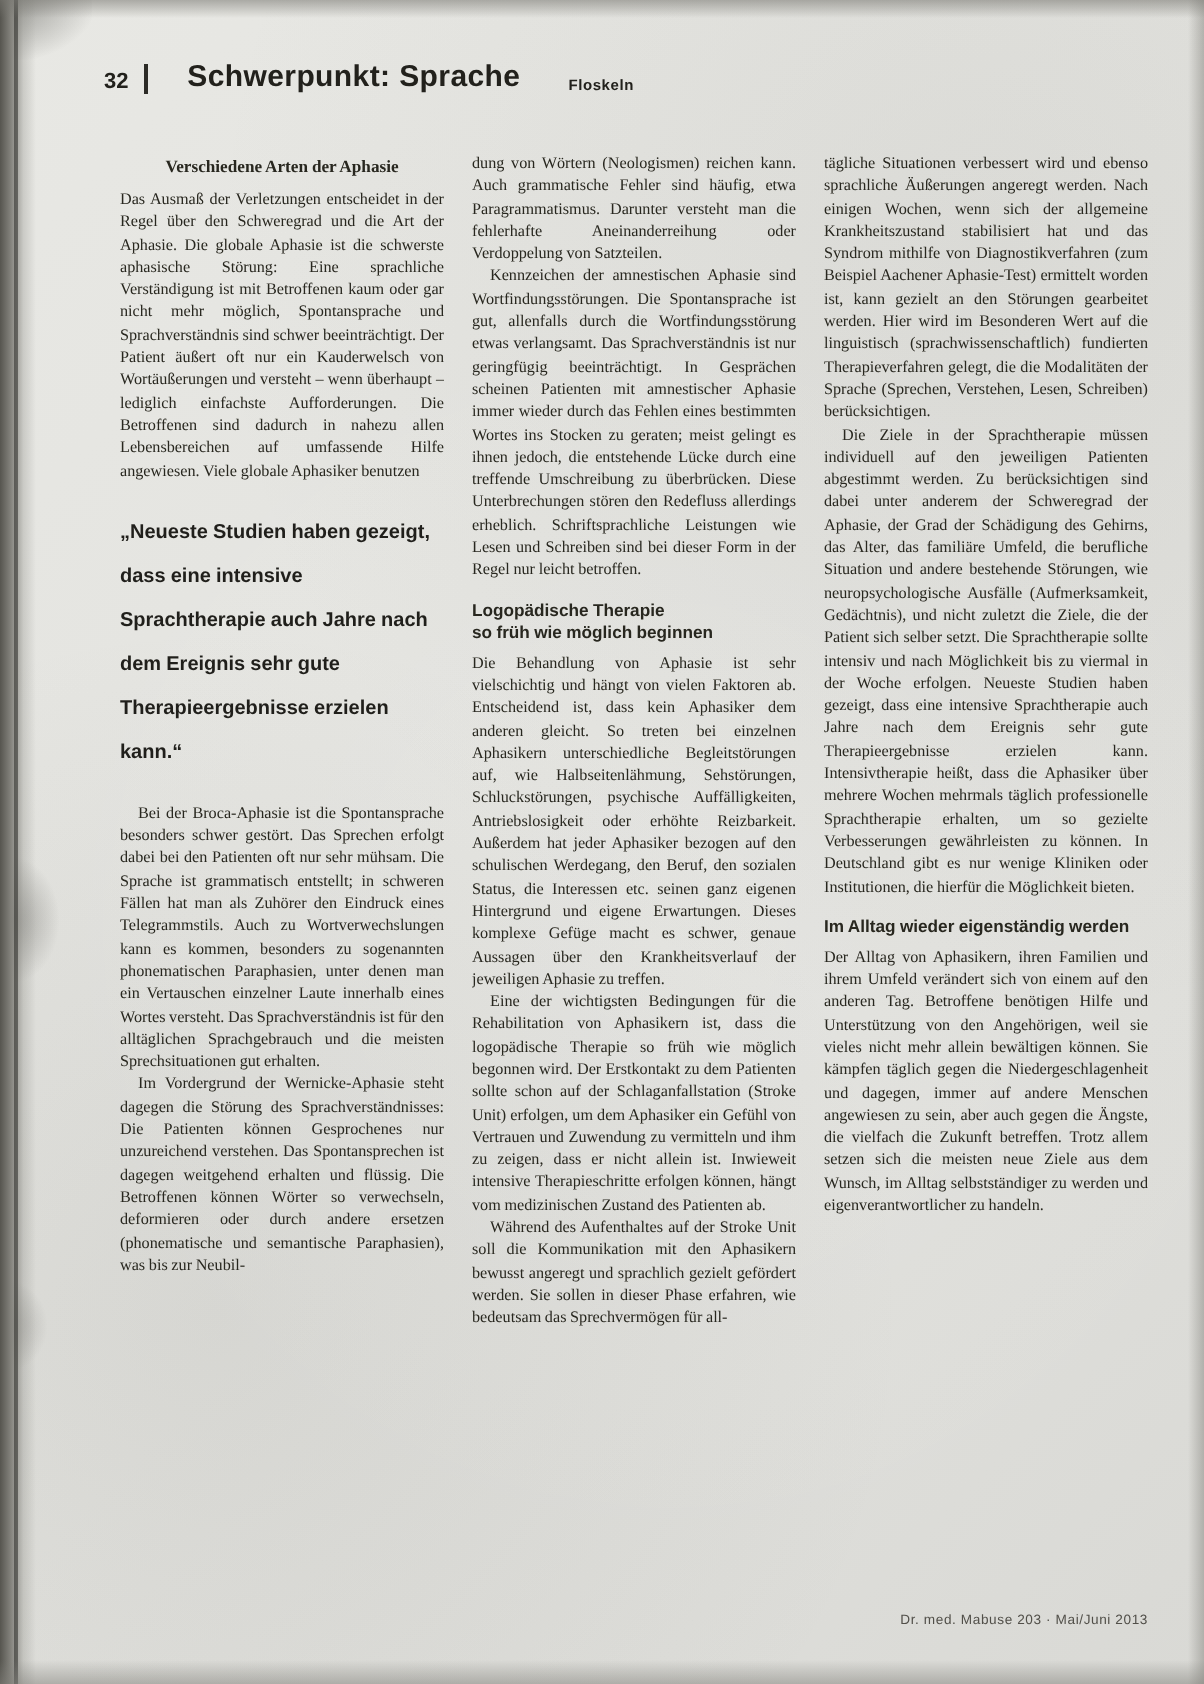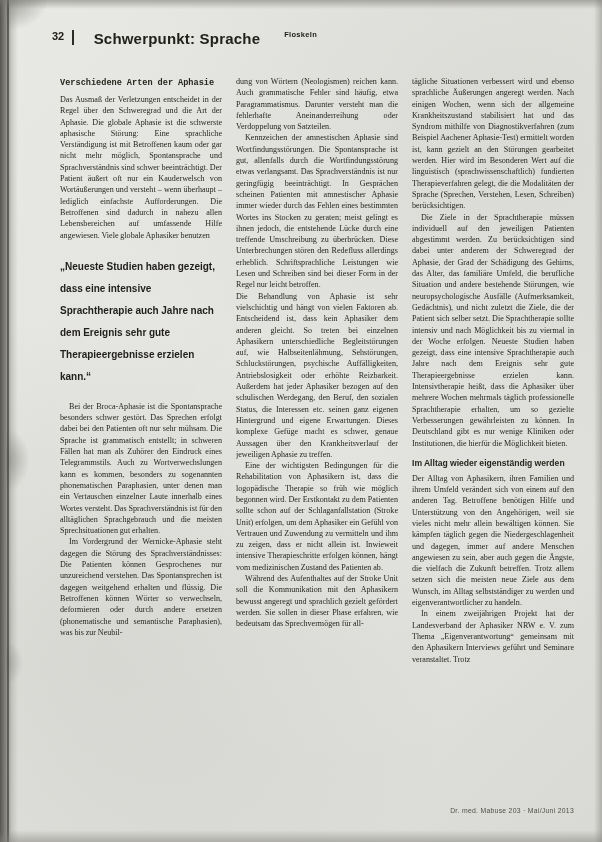--- a/index.html
+++ b/index.html
@@ -26,37 +26,37 @@
   .blob-a { left:0; top:428px; width:30px; height:64px;
     background:radial-gradient(ellipse at 20% 50%, rgba(90,89,84,0.45), transparent 70%); }
   .blob-b { left:0; top:640px; width:24px; height:46px;
     background:radial-gradient(ellipse at 15% 50%, rgba(90,89,84,0.35), transparent 70%); }
   .corner { left:0; top:0; width:46px; height:30px;
     background:radial-gradient(ellipse at 0% 0%, rgba(60,60,55,0.5), transparent 75%); }
 
   .scan-content { position:absolute; inset:0; filter:blur(0.3px); }
 
   
-  .header { position:absolute; top:30px; left:52px; display:flex; align-items:flex-start;
+  .header { position:absolute; top:30px; left:52px; display:flex; align-items:flex-end;
     font-family:"Liberation Sans", sans-serif; font-weight:bold; color:#22211c; }
   .page-num { font-size:11px; }
   .header-rule { width:1.4px; height:15px; background:#2c2b26; margin:0 8px; }
   .section-title { font-size:15px; letter-spacing:0.2px;margin-left:12px; }
   .topic-label { font-size:7.5px; margin-left:24px; letter-spacing:0.3px; }
 
   
   .columns { position:absolute; left:60px; top:76px; width:514px; height:736px;
     display:flex; gap:14px; }
   .col { width:162px; height:100%; overflow:hidden;
     font-size:8.1px; line-height:11.3px; text-align:justify;
     hyphens:auto; -webkit-hyphens:auto; word-spacing:-0.2px; }
   .col p { margin:0; }
   .col p.indent { text-indent:9px; }
-  .h1 { font-family:Liberation Mono, monospace; font-weight:bold;
-    font-size:8.6px; line-height:11px; text-align:left; margin:2px 0 5px 0; }
+  .h1 { font-family:Liberation Serif, serif; font-weight:bold;
+    font-size:8.6px; line-height:11px; text-align:center; margin:2px 0 5px 0; }
   .h2 { font-family:"Liberation Sans", sans-serif; font-weight:bold;
     font-size:8.6px; line-height:11px; text-align:left; margin:9px 0 4px 0;
     white-space:pre-line; }
   .pullquote { font-family:"Liberation Sans", sans-serif; font-weight:bold;
     font-size:10px; line-height:22px; text-align:left; color:#201f1b;
     margin:15px 0 13px 0; }
 
   
   .footer { position:absolute; left:412px; bottom:28px; width:162px; text-align:right;
     font-family:"Liberation Sans", sans-serif; font-size:6.8px; color:#514f49;
@@ -82,31 +82,32 @@
         <h3 class="h1">Verschiedene Arten der Aphasie</h3>
         <p>Das Ausmaß der Verletzungen entscheidet in der Regel über den Schweregrad und die Art der Aphasie. Die globale Aphasie ist die schwerste aphasische Störung: Eine sprachliche Verständigung ist mit Betroffenen kaum oder gar nicht mehr möglich, Spontansprache und Sprachverständnis sind schwer beeinträchtigt. Der Patient äußert oft nur ein Kauderwelsch von Wortäußerungen und versteht – wenn überhaupt – lediglich einfachste Aufforderungen. Die Betroffenen sind dadurch in nahezu allen Lebensbereichen auf umfassende Hilfe angewiesen. Viele globale Aphasiker benutzen</p>
         <div class="pullquote">„Neueste Studien haben gezeigt, dass eine intensive Sprachtherapie auch Jahre nach dem Ereignis sehr gute Therapieergebnisse erzielen kann.“</div>
         <p class="indent">Bei der Broca-Aphasie ist die Spontansprache besonders schwer gestört. Das Sprechen erfolgt dabei bei den Patienten oft nur sehr mühsam. Die Sprache ist grammatisch entstellt; in schweren Fällen hat man als Zuhörer den Eindruck eines Telegrammstils. Auch zu Wortverwechslungen kann es kommen, besonders zu sogenannten phonematischen Paraphasien, unter denen man ein Vertauschen einzelner Laute innerhalb eines Wortes versteht. Das Sprachverständnis ist für den alltäglichen Sprachgebrauch und die meisten Sprechsituationen gut erhalten.</p>
         <p class="indent">Im Vordergrund der Wernicke-Aphasie steht dagegen die Störung des Sprachverständnisses: Die Patienten können Gesprochenes nur unzureichend verstehen. Das Spontansprechen ist dagegen weitgehend erhalten und flüssig. Die Betroffenen können Wörter so verwechseln, deformieren oder durch andere ersetzen (phonematische und semantische Paraphasien), was bis zur Neubil-</p>
       </div>
 
       <div class="col">
         <p>dung von Wörtern (Neologismen) reichen kann. Auch grammatische Fehler sind häufig, etwa Paragrammatismus. Darunter versteht man die fehlerhafte Aneinanderreihung oder Verdoppelung von Satzteilen.</p>
         <p class="indent">Kennzeichen der amnestischen Aphasie sind Wortfindungsstörungen. Die Spontansprache ist gut, allenfalls durch die Wortfindungsstörung etwas verlangsamt. Das Sprachverständnis ist nur geringfügig beeinträchtigt. In Gesprächen scheinen Patienten mit amnestischer Aphasie immer wieder durch das Fehlen eines bestimmten Wortes ins Stocken zu geraten; meist gelingt es ihnen jedoch, die entstehende Lücke durch eine treffende Umschreibung zu überbrücken. Diese Unterbrechungen stören den Redefluss allerdings erheblich. Schriftsprachliche Leistungen wie Lesen und Schreiben sind bei dieser Form in der Regel nur leicht betroffen.</p>
+        <h3 class="h2">Logopädische Therapie
+so früh wie möglich beginnen</h3>
         <p>Die Behandlung von Aphasie ist sehr vielschichtig und hängt von vielen Faktoren ab. Entscheidend ist, dass kein Aphasiker dem anderen gleicht. So treten bei einzelnen Aphasikern unterschiedliche Begleitstörungen auf, wie Halbseitenlähmung, Sehstörungen, Schluckstörungen, psychische Auffälligkeiten, Antriebslosigkeit oder erhöhte Reizbarkeit. Außerdem hat jeder Aphasiker bezogen auf den schulischen Werdegang, den Beruf, den sozialen Status, die Interessen etc. seinen ganz eigenen Hintergrund und eigene Erwartungen. Dieses komplexe Gefüge macht es schwer, genaue Aussagen über den Krankheitsverlauf der jeweiligen Aphasie zu treffen.</p>
         <p class="indent">Eine der wichtigsten Bedingungen für die Rehabilitation von Aphasikern ist, dass die logopädische Therapie so früh wie möglich begonnen wird. Der Erstkontakt zu dem Patienten sollte schon auf der Schlaganfallstation (Stroke Unit) erfolgen, um dem Aphasiker ein Gefühl von Vertrauen und Zuwendung zu vermitteln und ihm zu zeigen, dass er nicht allein ist. Inwieweit intensive Therapieschritte erfolgen können, hängt vom medizinischen Zustand des Patienten ab.</p>
         <p class="indent">Während des Aufenthaltes auf der Stroke Unit soll die Kommunikation mit den Aphasikern bewusst angeregt und sprachlich gezielt gefördert werden. Sie sollen in dieser Phase erfahren, wie bedeutsam das Sprechvermögen für all-</p>
       </div>
 
       <div class="col">
         <p>tägliche Situationen verbessert wird und ebenso sprachliche Äußerungen angeregt werden. Nach einigen Wochen, wenn sich der allgemeine Krankheitszustand stabilisiert hat und das Syndrom mithilfe von Diagnostikverfahren (zum Beispiel Aachener Aphasie-Test) ermittelt worden ist, kann gezielt an den Störungen gearbeitet werden. Hier wird im Besonderen Wert auf die linguistisch (sprachwissenschaftlich) fundierten Therapieverfahren gelegt, die die Modalitäten der Sprache (Sprechen, Verstehen, Lesen, Schreiben) berücksichtigen.</p>
         <p class="indent">Die Ziele in der Sprachtherapie müssen individuell auf den jeweiligen Patienten abgestimmt werden. Zu berücksichtigen sind dabei unter anderem der Schweregrad der Aphasie, der Grad der Schädigung des Gehirns, das Alter, das familiäre Umfeld, die berufliche Situation und andere bestehende Störungen, wie neuropsychologische Ausfälle (Aufmerksamkeit, Gedächtnis), und nicht zuletzt die Ziele, die der Patient sich selber setzt. Die Sprachtherapie sollte intensiv und nach Möglichkeit bis zu viermal in der Woche erfolgen. Neueste Studien haben gezeigt, dass eine intensive Sprachtherapie auch Jahre nach dem Ereignis sehr gute Therapieergebnisse erzielen kann. Intensivtherapie heißt, dass die Aphasiker über mehrere Wochen mehrmals täglich professionelle Sprachtherapie erhalten, um so gezielte Verbesserungen gewährleisten zu können. In Deutschland gibt es nur wenige Kliniken oder Institutionen, die hierfür die Möglichkeit bieten.</p>
         <h3 class="h2">Im Alltag wieder eigenständig werden</h3>
         <p>Der Alltag von Aphasikern, ihren Familien und ihrem Umfeld verändert sich von einem auf den anderen Tag. Betroffene benötigen Hilfe und Unterstützung von den Angehörigen, weil sie vieles nicht mehr allein bewältigen können. Sie kämpfen täglich gegen die Niedergeschlagenheit und dagegen, immer auf andere Menschen angewiesen zu sein, aber auch gegen die Ängste, die vielfach die Zukunft betreffen. Trotz allem setzen sich die meisten neue Ziele aus dem Wunsch, im Alltag selbstständiger zu werden und eigenverantwortlicher zu handeln.</p>
-        <p class="indent">In einem zweijährigen Projekt hat der Landesverband der Aphasiker NRW e. V. zum Thema „Eigenverantwortung“ gemeinsam mit den Aphasikern Interviews geführt und Seminare veranstaltet. Trotz</p>
       </div>
 
     </div>
 
     <div class="footer">Dr. med. Mabuse 203 · Mai/Juni 2013</div>
 
   </div>
 
   <div class="blob corner"></div>
   <div class="blob blob-a"></div>

